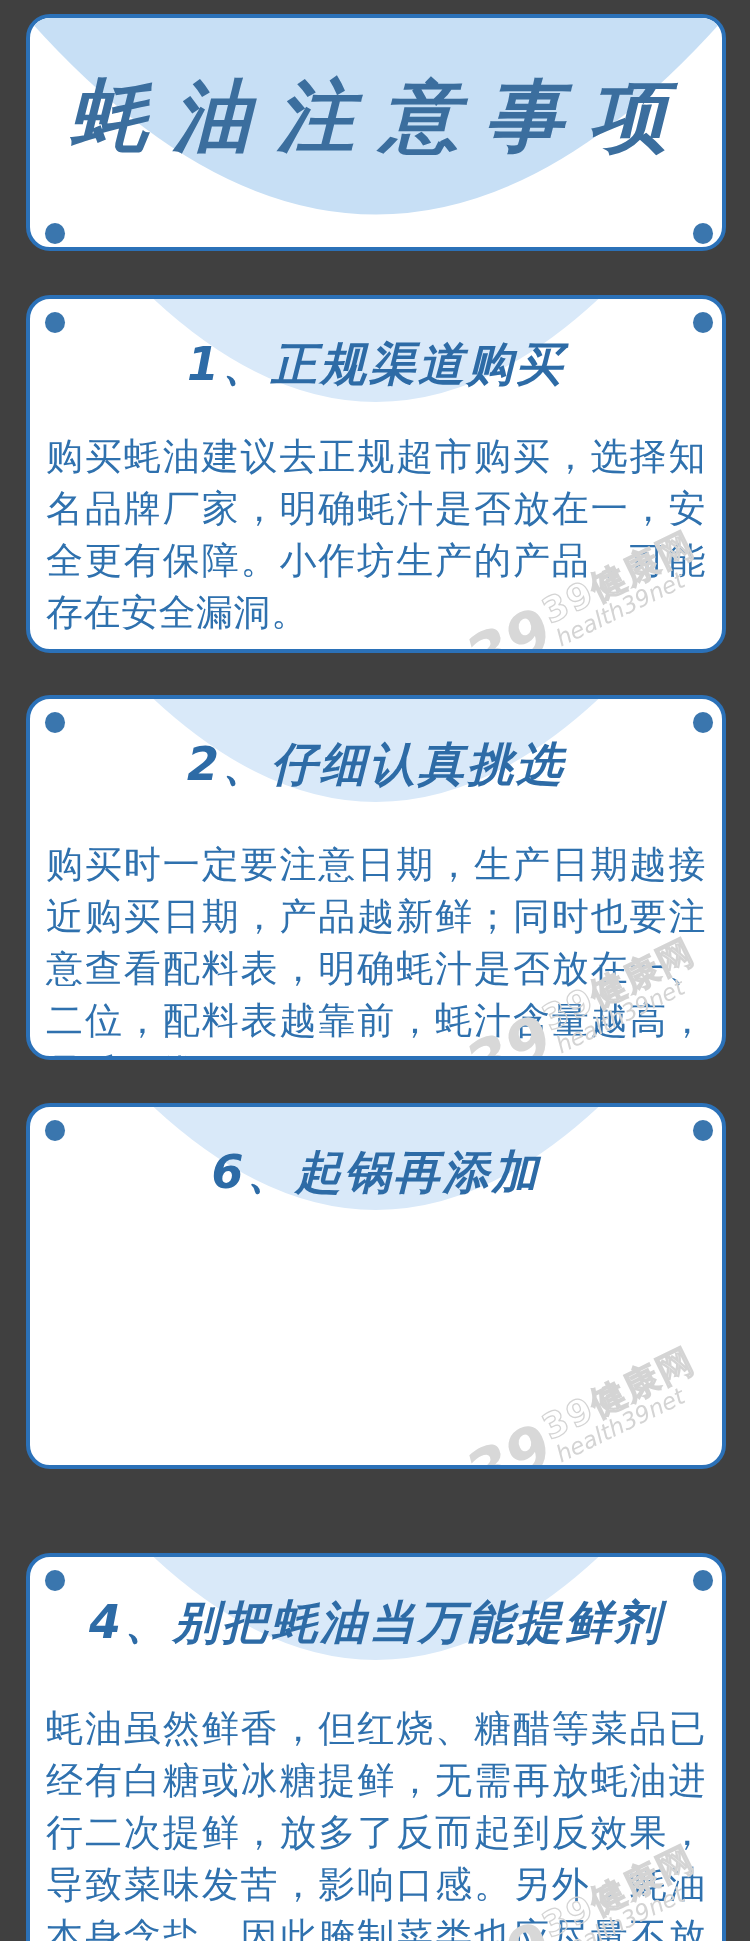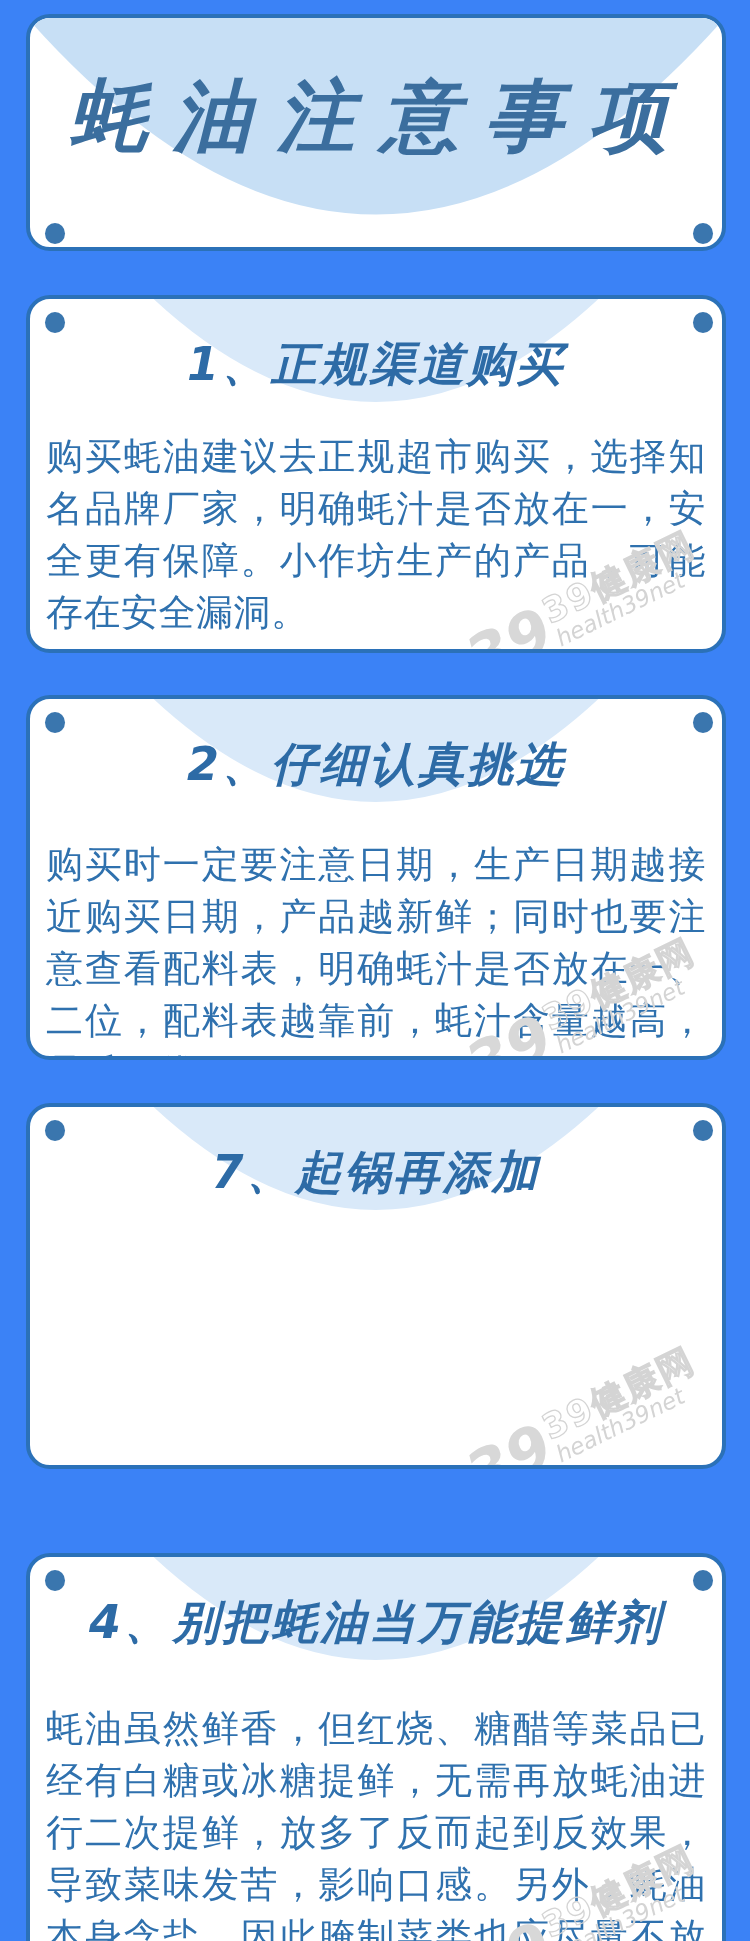--- a/index.html
+++ b/index.html
@@ -1,17 +1,17 @@
 <!DOCTYPE html>
 <html><head>
 <meta charset="utf-8">
 <style>
   html,body{margin:0;padding:0;}
   body{background:#ffffff;font-family:"DejaVu Sans",sans-serif;}
-  .page{position:relative;width:750px;height:1941px;background:#3b82f6;overflow:hidden;}
+  .page{position:relative;width:750px;height:1941px;background:#404040;overflow:hidden;}
 
   .card{
     position:absolute;left:26px;width:700px;box-sizing:border-box;
     border:4px solid #2b71b8;border-radius:24px;background:#ffffff;overflow:hidden;
   }
   .header-card{top:14px;height:237px;}
   .dome{position:absolute;left:0;top:0;width:100%;display:block;}
   .header-dome{height:200px;}
   .section-dome{height:110px;}
   .dome path{fill:#cfe3f8;}
@@ -118,21 +118,21 @@
         </span>
       </div>
     </section>
 
     <section class="card section-card">
       <svg class="dome section-dome" viewBox="0 0 700 110" preserveAspectRatio="none">
         <path d="M125,0 Q350,206 575,0 Z"></path>
       </svg>
       <span class="dot dot-tl"></span>
       <span class="dot dot-tr"></span>
-      <h2 class="section-title">7、起锅再添加</h2>
+      <h2 class="section-title">6、起锅再添加</h2>
       <div class="watermark">
         <span class="wm-big">39</span>
         <span class="wm-col">
           <span class="wm-cjk">39健康网</span>
           <span class="wm-latin">health39net</span>
         </span>
       </div>
     </section>
 
     <section class="card section-card">

